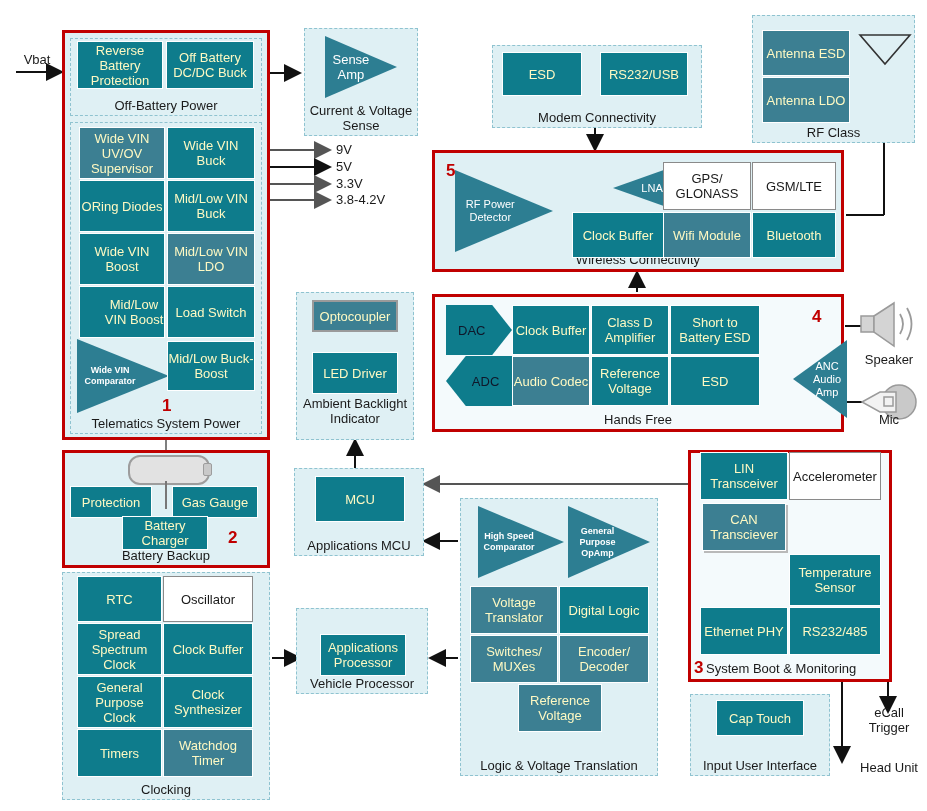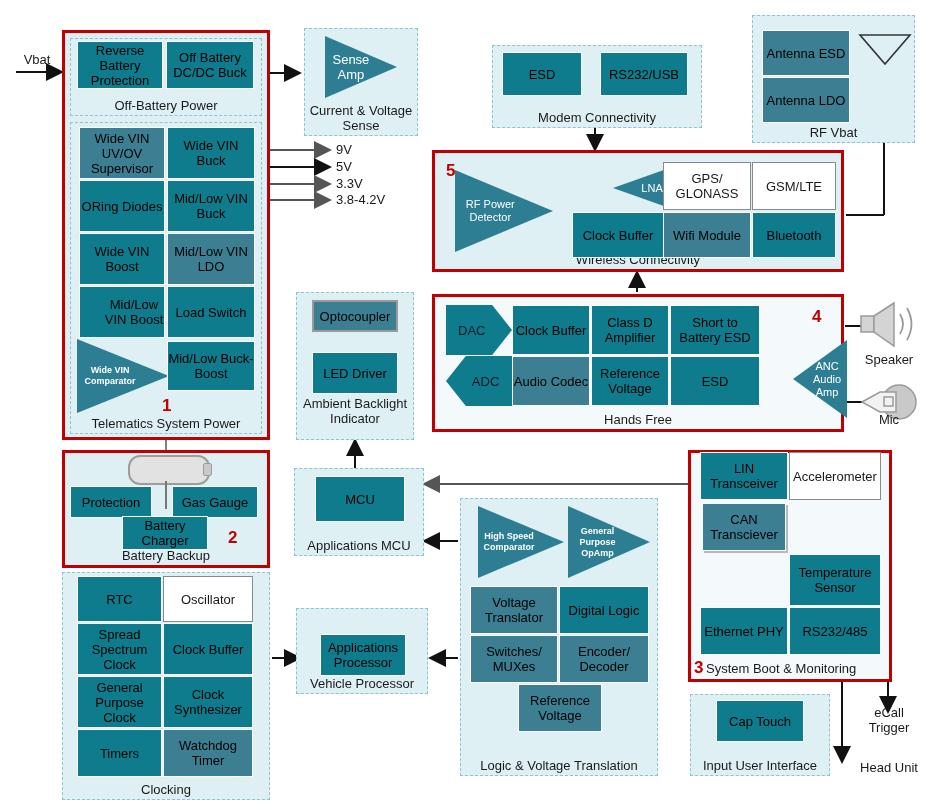--- a/index.html
+++ b/index.html
@@ -5,21 +5,21 @@
   html,body{margin:0;padding:0;background:#ffffff;}
   body{font-family:"Liberation Sans","DejaVu Sans",sans-serif;}
   #canvas{position:relative;width:927px;height:811px;overflow:hidden;background:#fff;}
 
   
   .grp{position:absolute;background:#dff0f4;border:1px dashed #8fc3d0;box-sizing:border-box;}
   .grp.red{border:3px solid #c00000;background:#dff0f4;}
   .grp.red.white{background:#f4fafc;}
   .grp-label{position:absolute;left:0;right:0;bottom:2px;text-align:center;font-size:13px;color:#1a1a1a;line-height:15px;}
 
-  .blk{position:absolute;box-sizing:border-box;background:#0e7c8c;color:#000000;
+  .blk{position:absolute;box-sizing:border-box;background:#0e7c8c;color:#fef9c3;
        display:flex;align-items:center;justify-content:center;text-align:center;
        font-size:13px;line-height:15px;border:1px solid #ffffff;}
   .blk.lt{background:#3c7f92;}
   .blk.wht{background:#ffffff;color:#1a1a1a;border:1px solid #8a8a8a;}
   .blk.shadow{box-shadow:2px 2px 0 0 #b9b9b9;}
   .blk.outline{border:2px solid #9a9a9a;}
 
   
   .tri{position:absolute;color:#fff;display:flex;align-items:center;justify-content:center;
        text-align:center;font-size:13px;line-height:15px;}
@@ -197,21 +197,21 @@
   <div class="blk lt" style="left:559px;top:635px;width:90px;height:48px;">Encoder/ Decoder</div>
   <div class="blk lt" style="left:518px;top:684px;width:84px;height:48px;">Reference Voltage</div>
 
   <div class="grp" style="left:492px;top:45px;width:210px;height:83px;">
     <div class="grp-label">Modem Connectivity</div>
   </div>
   <div class="blk" style="left:502px;top:52px;width:80px;height:44px;">ESD</div>
   <div class="blk" style="left:600px;top:52px;width:88px;height:44px;">RS232/USB</div>
 
   <div class="grp" style="left:752px;top:15px;width:163px;height:128px;">
-    <div class="grp-label">RF Vbat</div>
+    <div class="grp-label">RF Class</div>
   </div>
   <div class="blk lt" style="left:762px;top:30px;width:88px;height:46px;">Antenna ESD</div>
   <div class="blk lt" style="left:762px;top:77px;width:88px;height:46px;">Antenna LDO</div>
 
   <svg style="position:absolute;left:856px;top:30px;width:58px;height:46px;">
     <path d="M4,5 L54,5 L29,34 Z" fill="none" stroke="#333" stroke-width="1.6"></path>
   </svg>
 
   <div class="grp red" style="left:432px;top:150px;width:412px;height:122px;">
     <div class="grp-label">Wireless Connectivity</div>
@@ -279,18 +279,18 @@
   <div class="blk" style="left:700px;top:452px;width:88px;height:48px;">LIN Transceiver</div>
   <div class="blk wht" style="left:789px;top:452px;width:92px;height:48px;">Accelerometer</div>
   <div class="blk lt shadow" style="left:702px;top:503px;width:84px;height:48px;">CAN Transciever</div>
   <div class="blk" style="left:789px;top:554px;width:92px;height:52px;">Temperature Sensor</div>
   <div class="blk" style="left:700px;top:607px;width:88px;height:48px;">Ethernet PHY</div>
   <div class="blk" style="left:789px;top:607px;width:92px;height:48px;">RS232/485</div>
 
   <div class="grp" style="left:690px;top:694px;width:140px;height:82px;">
     <div class="grp-label">Input User Interface</div>
   </div>
-  <div class="blk" style="left:716px;top:700px;width:88px;height:42px;">Cap Touch</div>
+  <div class="blk" style="left:716px;top:700px;width:88px;height:36px;">Cap Touch</div>
 
   <div class="cap" style="left:856px;top:705px;width:66px;">eCall Trigger</div>
   <div class="cap" style="left:852px;top:760px;width:74px;">Head Unit</div>
 
 </div>
 
 </body></html>

